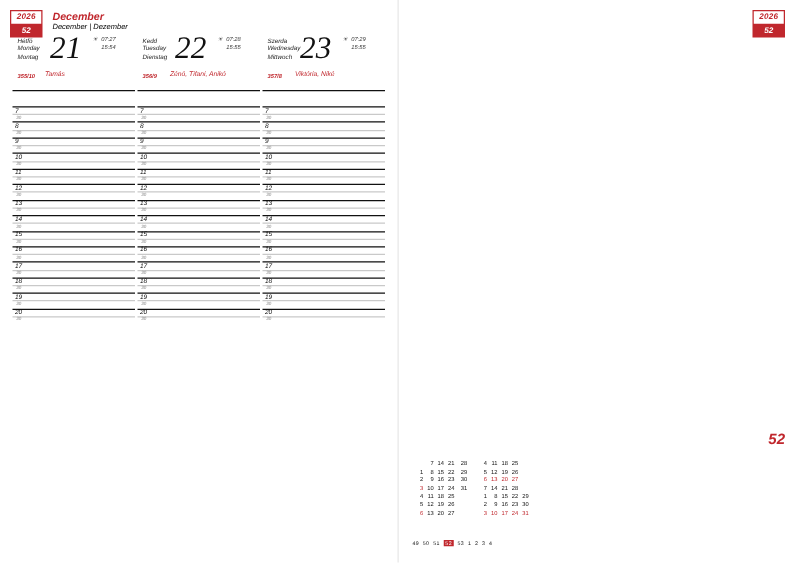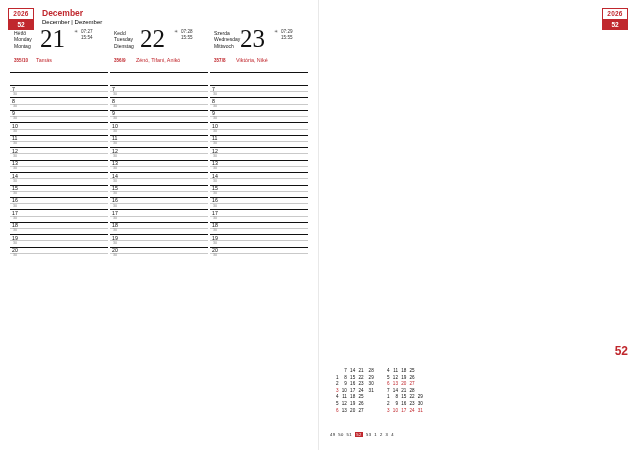--- a/index.html
+++ b/index.html
@@ -1,18 +1,18 @@
 <!DOCTYPE html>
 <html><head>
 <meta charset="utf-8">
 <style>
   html,body{margin:0;padding:0;background:#ffffff;}
   body{width:636px;height:450px;font-family:"Liberation Sans",sans-serif;overflow:hidden;}
   .page{position:relative;width:636px;height:450px;}
-  .half{position:absolute;top:0;height:368px;width:318px;box-sizing:border-box;}
+  .half{position:absolute;top:0;height:368px;width:318px;box-sizing:border-box;font-style:italic;}
   .left{left:0;}
   .right{left:318px;}
   .spine{position:absolute;left:318px;top:0;width:1px;height:450px;background:#e8e8e8;}
 
   
   .yearbox{position:absolute;width:26px;font-size:6.5px;line-height:1;text-align:center;}
   .yearbox .y{background:#ffffff;color:#c0272d;border:1px solid #c0272d;font-weight:bold;padding:2px 0 1.5px;letter-spacing:.2px;}
   .yearbox .w{background:#c0272d;color:#ffffff;font-weight:bold;padding:1.5px 0;}
   .yb-left{left:8px;top:8px;}
   .yb-right{right:8px;top:8px;}

